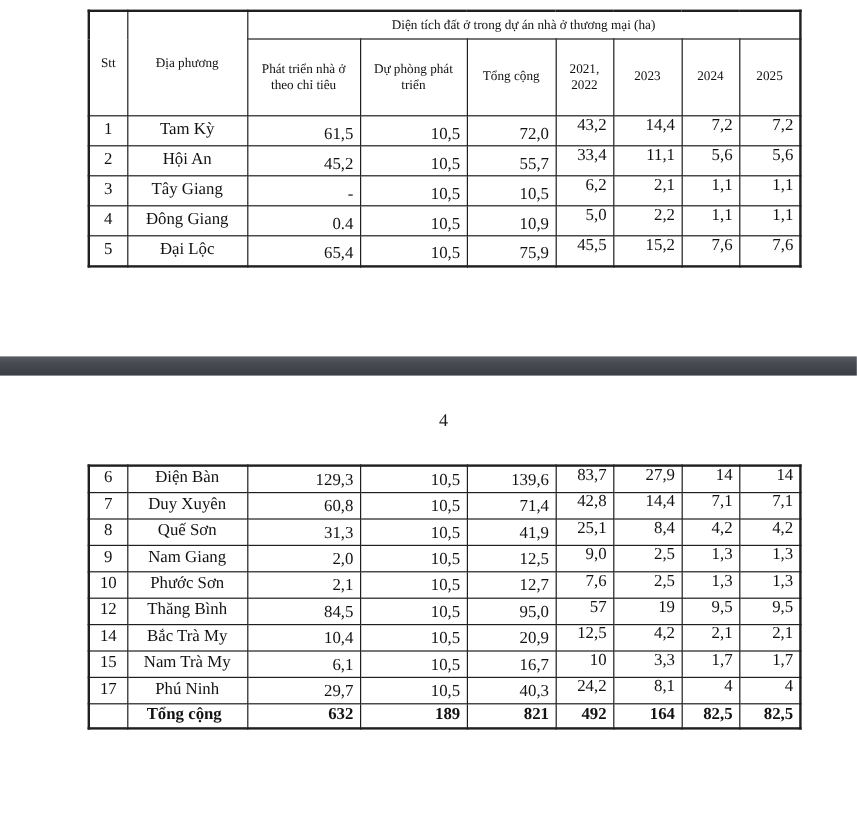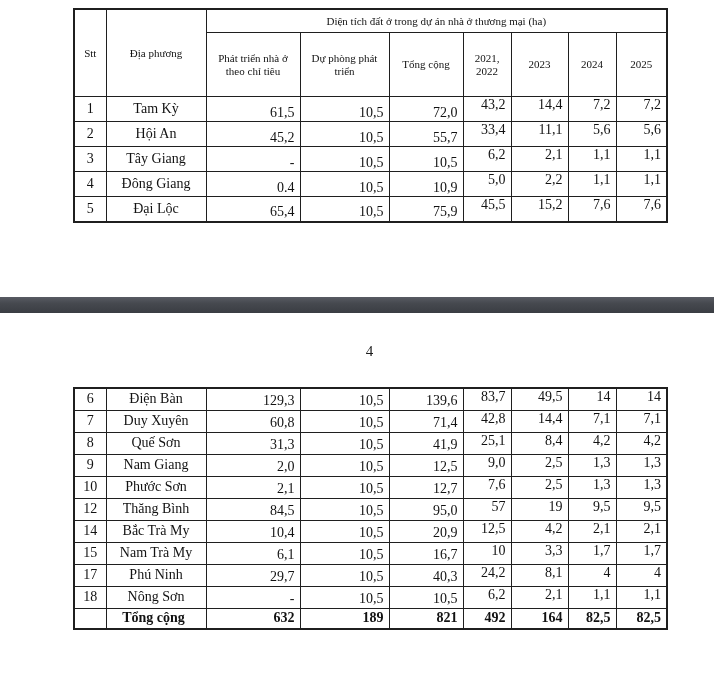--- a/index.html
+++ b/index.html
@@ -170,21 +170,21 @@
         <col style="width:51px">
     </colgroup>
     <tbody id="tbody2">
         <tr>
           <td class="c-stt">6</td>
           <td class="c-name">Điện Bàn</td>
           <td class="c-num">129,3</td>
           <td class="c-num">10,5</td>
           <td class="c-num">139,6</td>
           <td class="c-year">83,7</td>
-          <td class="c-year">49,5</td>
+          <td class="c-year">27,9</td>
           <td class="c-year">14</td>
           <td class="c-year">14</td>
         </tr>
         <tr>
           <td class="c-stt">7</td>
           <td class="c-name">Duy Xuyên</td>
           <td class="c-num">60,8</td>
           <td class="c-num">10,5</td>
           <td class="c-num">71,4</td>
           <td class="c-year">42,8</td>
@@ -261,31 +261,20 @@
         <tr>
           <td class="c-stt">17</td>
           <td class="c-name">Phú Ninh</td>
           <td class="c-num">29,7</td>
           <td class="c-num">10,5</td>
           <td class="c-num">40,3</td>
           <td class="c-year">24,2</td>
           <td class="c-year">8,1</td>
           <td class="c-year">4</td>
           <td class="c-year">4</td>
-        </tr>
-        <tr>
-          <td class="c-stt">18</td>
-          <td class="c-name">Nông Sơn</td>
-          <td class="c-num">-</td>
-          <td class="c-num">10,5</td>
-          <td class="c-num">10,5</td>
-          <td class="c-year">6,2</td>
-          <td class="c-year">2,1</td>
-          <td class="c-year">1,1</td>
-          <td class="c-year">1,1</td>
         </tr>
         <tr class="total-row">
           <td class="c-stt"></td>
           <td class="c-name">Tổng cộng</td>
           <td class="c-num">632</td>
           <td class="c-num">189</td>
           <td class="c-num">821</td>
           <td class="c-num">492</td>
           <td class="c-num">164</td>
           <td class="c-num">82,5</td>

